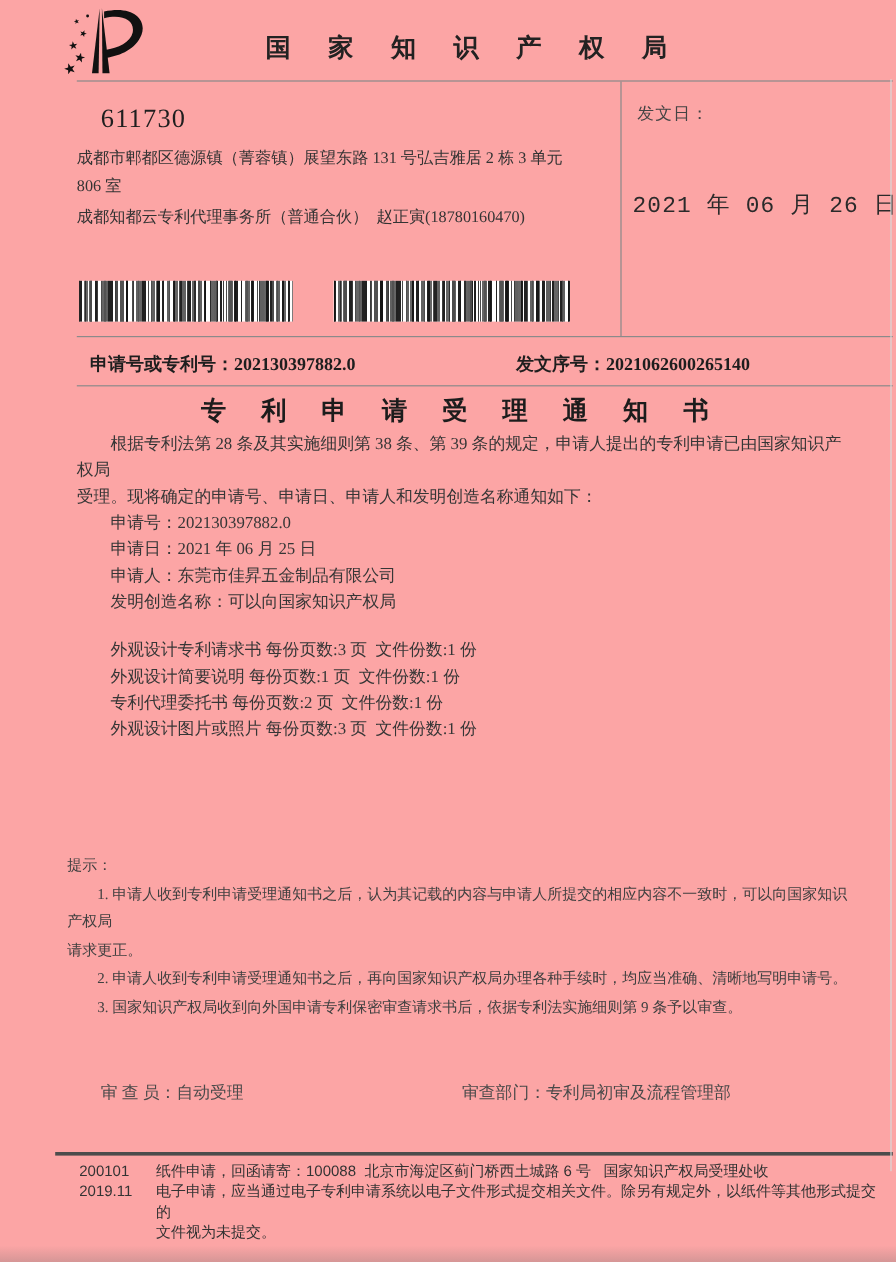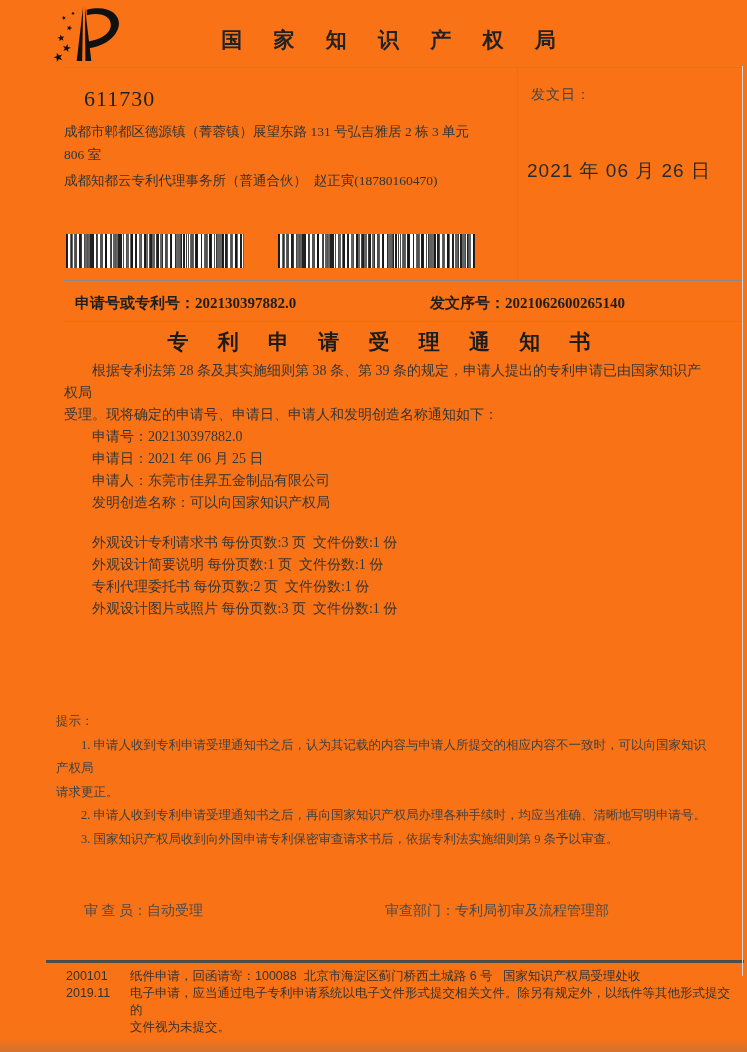--- a/index.html
+++ b/index.html
@@ -1,21 +1,21 @@
 <!DOCTYPE html>
 <html><head>
 <meta charset="utf-8">
 <style>
   * { margin:0; padding:0; box-sizing:border-box; }
   html,body { background:#ffffff; }
   .page {
     position:relative;
     width:747px; height:1052px;
     margin:0 auto;
-    background:#f97316;
+    background:#fca5a5;
     font-family:"Liberation Serif","DejaVu Serif",serif;
     color:#2e2e2e;
     overflow:hidden;
     padding-left:33px;
   }
   
   .scan-shade-bottom {
     position:absolute; left:0; bottom:0; width:747px; height:14px;
     background:linear-gradient(to bottom, rgba(120,120,120,0) 0%, rgba(110,110,110,0.28) 100%);
   }
@@ -50,21 +50,21 @@
   }
   .address-block div { white-space:pre; }
   .agency-line { margin-top:3px; }
 
   .issue-date-label {
     position:absolute; left:531px; top:86px;
     font-size:14px; color:#444; letter-spacing:1px;
   }
   .issue-date-value {
     position:absolute; left:527px; top:158px;
-    font-family:Liberation Sans, sans-serif;
+    font-family:Liberation Mono, monospace;
     font-size:19px; color:#2a2a2a; letter-spacing:1px; white-space:pre;
   }
 
   .barcode {
     position:absolute; top:234px; height:34px;
     background-color:#fff;
     background-image:
       repeating-linear-gradient(90deg, rgba(20,20,20,0.95) 0 2px, transparent 2px 5px, rgba(30,30,30,0.8) 5px 6px, transparent 6px 8px, rgba(80,80,80,0.9) 8px 11px, transparent 11px 13px),
       repeating-linear-gradient(90deg, rgba(25,25,25,0.85) 0 1px, transparent 1px 4px, rgba(50,50,50,0.75) 4px 7px, transparent 7px 9px, rgba(10,10,10,0.9) 9px 11px, transparent 11px 15px);
   }

